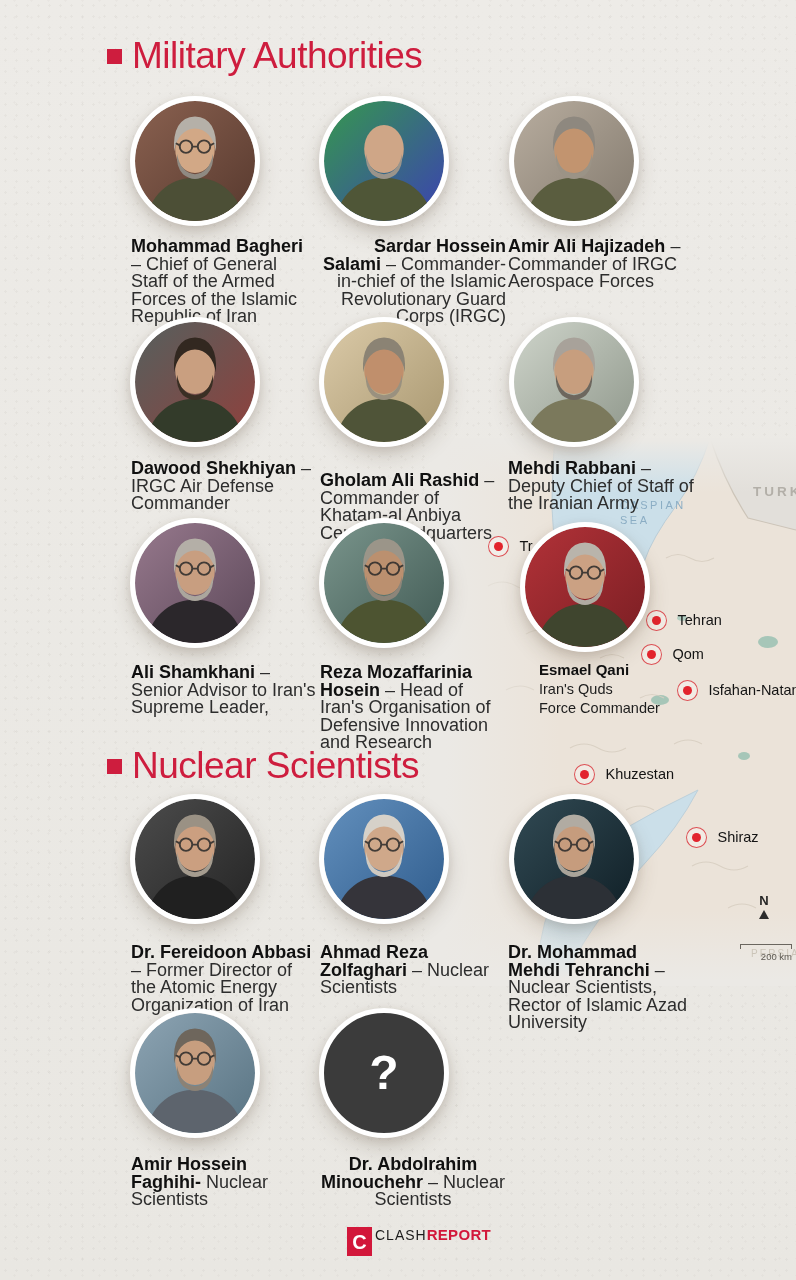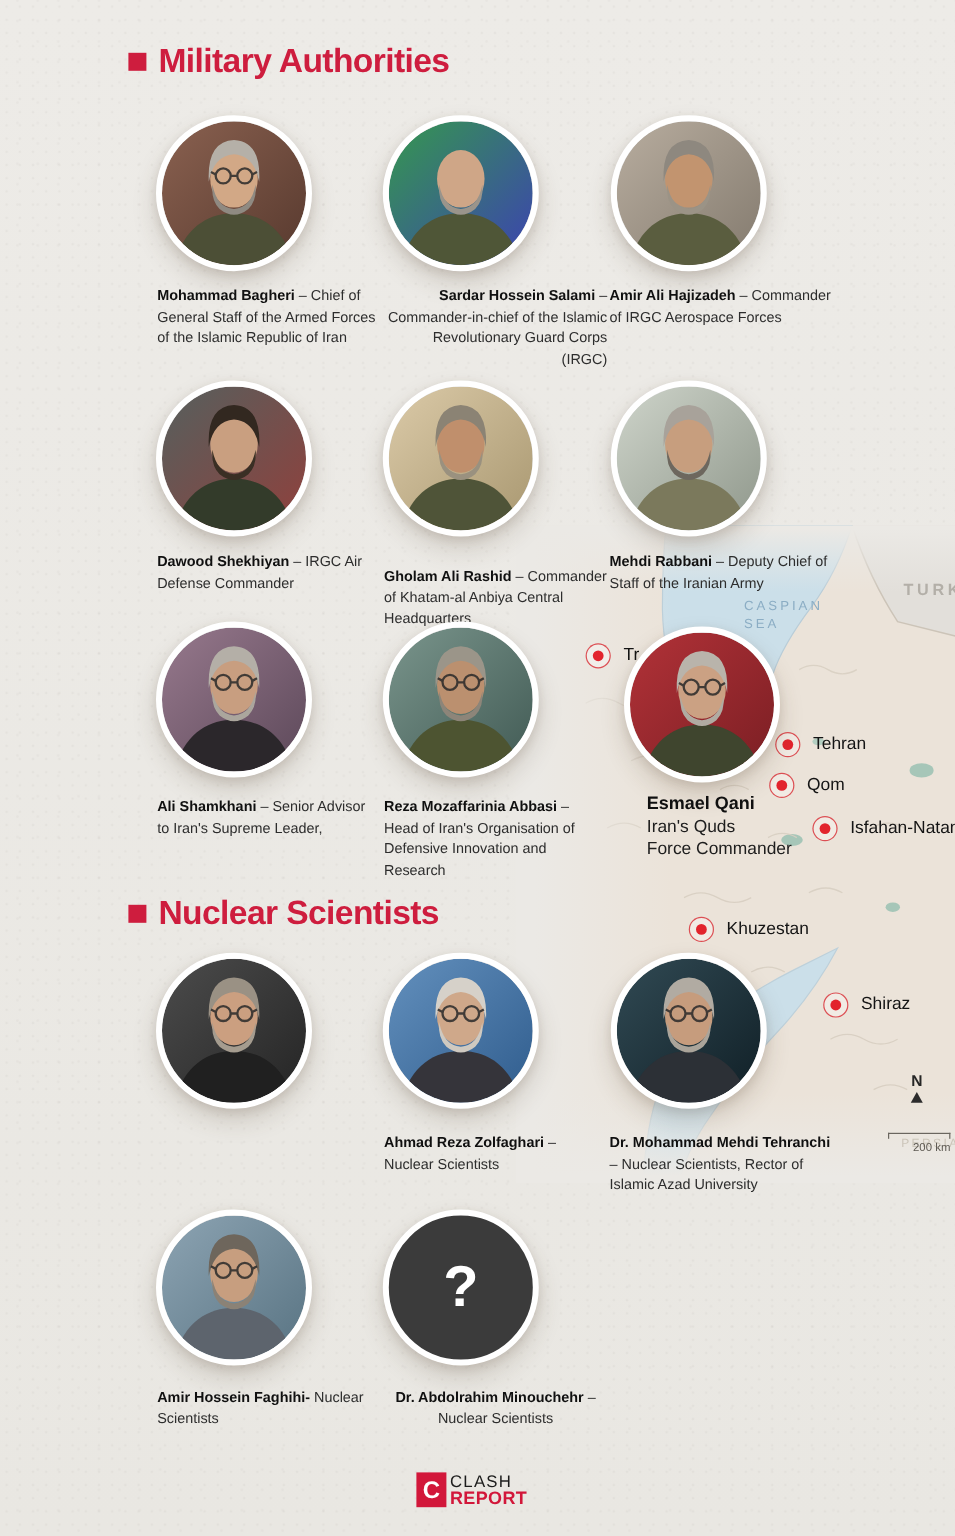--- a/index.html
+++ b/index.html
@@ -9,21 +9,21 @@
     background:
       radial-gradient(rgba(110,100,90,.055) 1px, transparent 1.3px),
       radial-gradient(rgba(110,100,90,.04) 1px, transparent 1.3px),
       linear-gradient(#edebe7,#e9e7e2);
     background-size:11px 11px,17px 17px,100% 100%;
     background-position:0 0,6px 9px,0 0;
   }
   
   .section-title{position:absolute;display:flex;align-items:center;gap:10px;z-index:4;}
   .bullet{width:15px;height:15px;background:#ce1d3e;flex:0 0 auto;}
-  .title-text{font-size:28px;font-weight:700;color:#ce1d3e;letter-spacing:-.5px;line-height:1.1;white-space:nowrap;}
+  .title-text{font-size:37px;font-weight:400;color:#ce1d3e;letter-spacing:-.5px;line-height:1.1;white-space:nowrap;}
   
   #map{position:absolute;left:430px;top:438px;width:366px;height:548px;z-index:1;}
   #map svg{position:absolute;left:0;top:0;width:100%;height:100%;}
   .fade{position:absolute;pointer-events:none;z-index:1;}
   .fade-left{left:0;top:0;bottom:0;width:130px;background:linear-gradient(to right,#ebe9e5 12%,rgba(235,233,229,0));}
   .fade-top{left:0;top:0;right:0;height:55px;background:linear-gradient(to bottom,#ebe9e5 5%,rgba(235,233,229,0));}
   .fade-bottom{left:0;bottom:0;right:0;height:75px;background:linear-gradient(to top,#ebe9e5 8%,rgba(235,233,229,0));}
   .map-label{position:absolute;z-index:2;white-space:nowrap;}
   .lbl-caspian{left:190px;top:60px;width:76px;text-align:left;color:#8badc4;font-size:11px;letter-spacing:2.5px;line-height:15px;}
   .lbl-country{left:323px;top:46px;color:#b3afa8;font-size:13.5px;font-weight:600;letter-spacing:3px;}
@@ -39,28 +39,28 @@
   .marker .ring{width:19px;height:19px;border-radius:50%;border:1px solid rgba(215,40,48,.8);background:rgba(255,255,255,.3);display:flex;align-items:center;justify-content:center;flex:0 0 auto;}
   .marker .dot{width:9px;height:9px;border-radius:50%;background:#e2242d;}
   .marker .mlabel{margin-left:11px;font-size:14.5px;font-weight:400;color:#141414;white-space:nowrap;}
   
   .photo{position:absolute;width:120px;height:120px;border:5px solid #fff;border-radius:50%;
     box-shadow:0 10px 20px rgba(80,60,40,.18),0 3px 8px rgba(80,60,40,.12);
     overflow:hidden;background:#ddd;z-index:3;}
   .photo svg{display:block;width:100%;height:100%;}
   .photo.unknown{background:#3b3b3b;display:flex;align-items:center;justify-content:center;}
   .photo.unknown .qmark{color:#fff;font-size:48px;font-weight:800;line-height:1;}
-  .caption{position:absolute;width:186px;font-size:12px;line-height:17.5px;color:#2d2d2d;z-index:3;}
+  .caption{position:absolute;width:186px;font-size:18px;line-height:17.5px;color:#2d2d2d;z-index:3;}
   .caption b{color:#101010;}
   .caption.qani{width:180px;font-size:14.5px;line-height:19px;color:#1d1d1d;}
   .caption.qani b{font-size:15px;}
   
   .logo{position:absolute;left:347px;top:1227px;display:flex;align-items:flex-start;gap:3px;z-index:4;}
   .logo-mark{width:25px;height:29px;background:#d2173a;color:#fff;font-weight:800;font-size:20px;display:flex;align-items:center;justify-content:center;line-height:1;}
-  .logo-text{display:flex;flex-direction:column;}
+  .logo-text{display:flex;flex-direction:row;align-items:center;}
   .logo-top{font-size:14px;letter-spacing:1px;color:#1c1c1c;line-height:14px;}
   .logo-bottom{font-size:15px;font-weight:800;letter-spacing:.3px;color:#d2173a;line-height:16px;}
 </style>
 </head>
 <body>
 
 <div class="page">
 
   <div class="section-title" style="left:107px;top:36px">
     <span class="bullet"></span>
@@ -335,21 +335,21 @@
       <path d="M32.5,42 Q31,14 50,13 Q69,14 67.5,42 Q64,24 50,23 Q36,24 32.5,42 Z" fill="#9b9589"></path>
           <path d="M35,44 Q38,60 50,61 Q62,60 65,44 Q66,55 60,61 Q55,65 50,65 Q45,65 40,61 Q34,55 35,44 Z" fill="#8d8579"></path>
           <g stroke="#2a2a2a" stroke-width="1.6" fill="none" opacity=".85">
        <circle cx="42.5" cy="38" r="5.2"></circle>
             <circle cx="57.5" cy="38" r="5.2"></circle>
        <path d="M47.7,38 L52.3,38 M37.3,37 L34,35.2 M62.7,37 L66,35.2"></path>
      </g>
     </g>
   </svg>
     </div>
-    <div class="caption" style="left: 320px; top: 664px;"><b>Reza Mozaffarinia Abbasi</b><span> – Head of Iran's Organisation of Defensive Innovation and Research</span></div>
+    <div class="caption" style="left: 320px; top: 664px;"><b>Reza Mozaffarinia Hosein</b><span> – Head of Iran's Organisation of Defensive Innovation and Research</span></div>
     <div class="photo" style="left: 520px; top: 522px;">
       <svg viewBox="0 0 100 100">
     <defs>
       <linearGradient id="g9" x1="0" y1="0" x2="1" y2="1">
         <stop offset="0" stop-color="#b23238"></stop>
             <stop offset="1" stop-color="#7a1e23"></stop>
       </linearGradient>
       <clipPath id="c9">
             <circle cx="50" cy="50" r="50"></circle>
           </clipPath>
@@ -387,20 +387,21 @@
       <path d="M32.5,42 Q31,14 50,13 Q69,14 67.5,42 Q64,24 50,23 Q36,24 32.5,42 Z" fill="#9a9184"></path>
           <path d="M35,44 Q38,60 50,61 Q62,60 65,44 Q66,55 60,61 Q55,65 50,65 Q45,65 40,61 Q34,55 35,44 Z" fill="#a59c8f"></path>
           <g stroke="#2a2a2a" stroke-width="1.6" fill="none" opacity=".85">
        <circle cx="42.5" cy="38" r="5.2"></circle>
             <circle cx="57.5" cy="38" r="5.2"></circle>
        <path d="M47.7,38 L52.3,38 M37.3,37 L34,35.2 M62.7,37 L66,35.2"></path>
      </g>
     </g>
   </svg>
     </div>
+    <div class="caption" style="left: 131px; top: 944px;"><b>Dr. Fereidoon Abbasi</b><span> – Former Director of the Atomic Energy Organization of Iran</span></div>
     <div class="photo" style="left: 319px; top: 794px;">
       <svg viewBox="0 0 100 100">
     <defs>
       <linearGradient id="g11" x1="0" y1="0" x2="1" y2="1">
         <stop offset="0" stop-color="#6390bd"></stop>
             <stop offset="1" stop-color="#2f5c8d"></stop>
       </linearGradient>
       <clipPath id="c11">
             <circle cx="50" cy="50" r="50"></circle>
           </clipPath>

